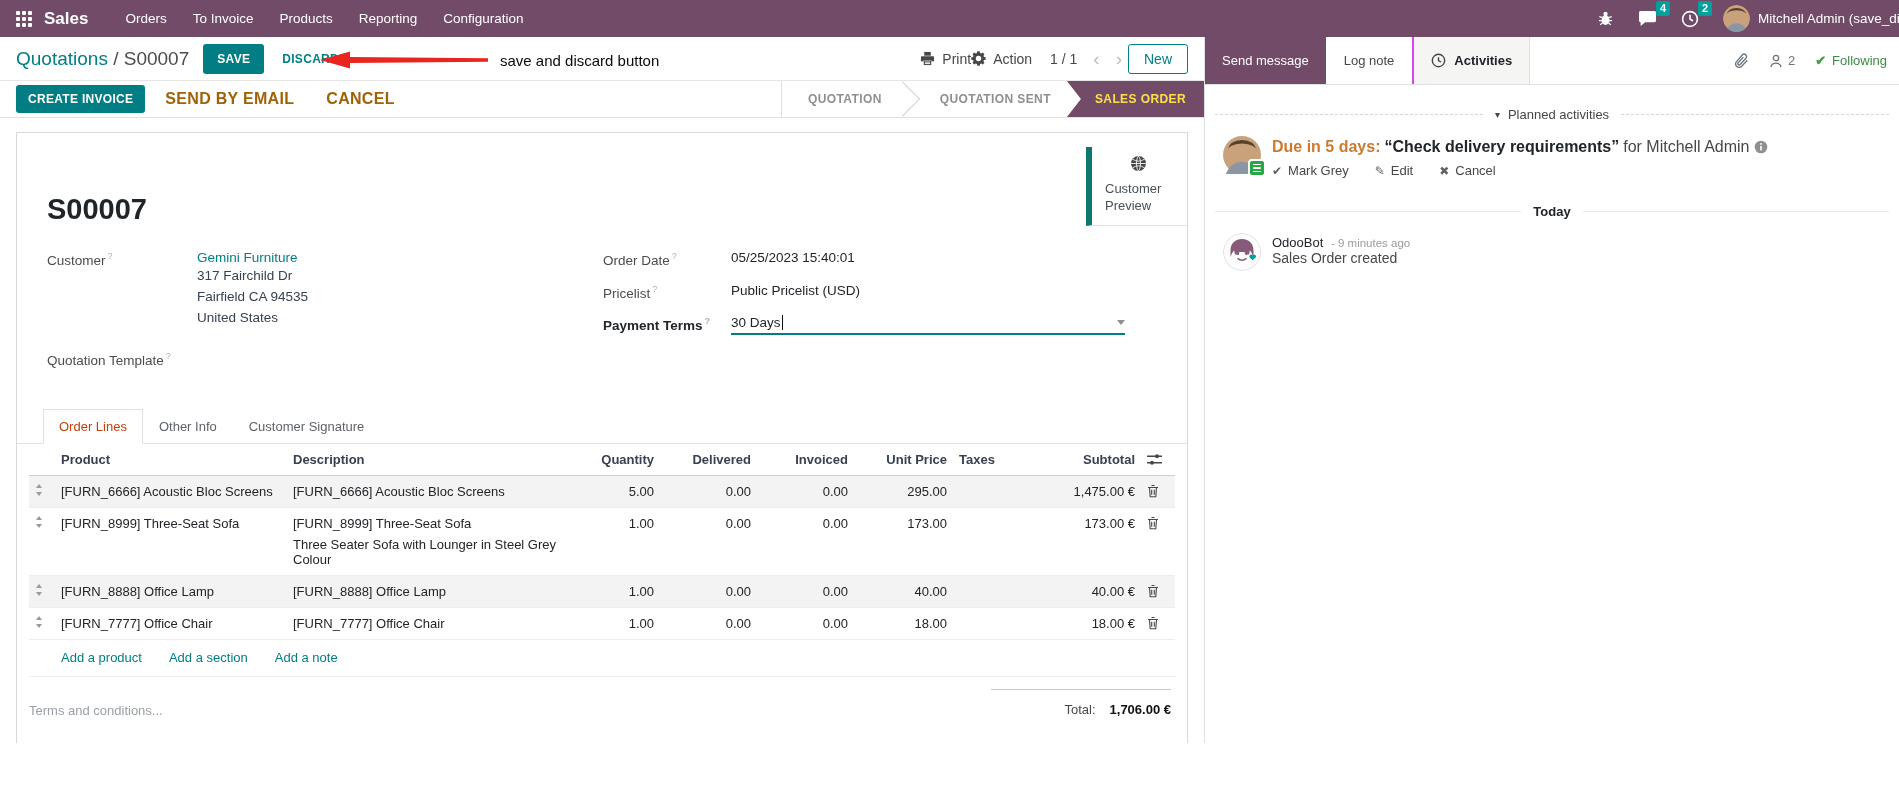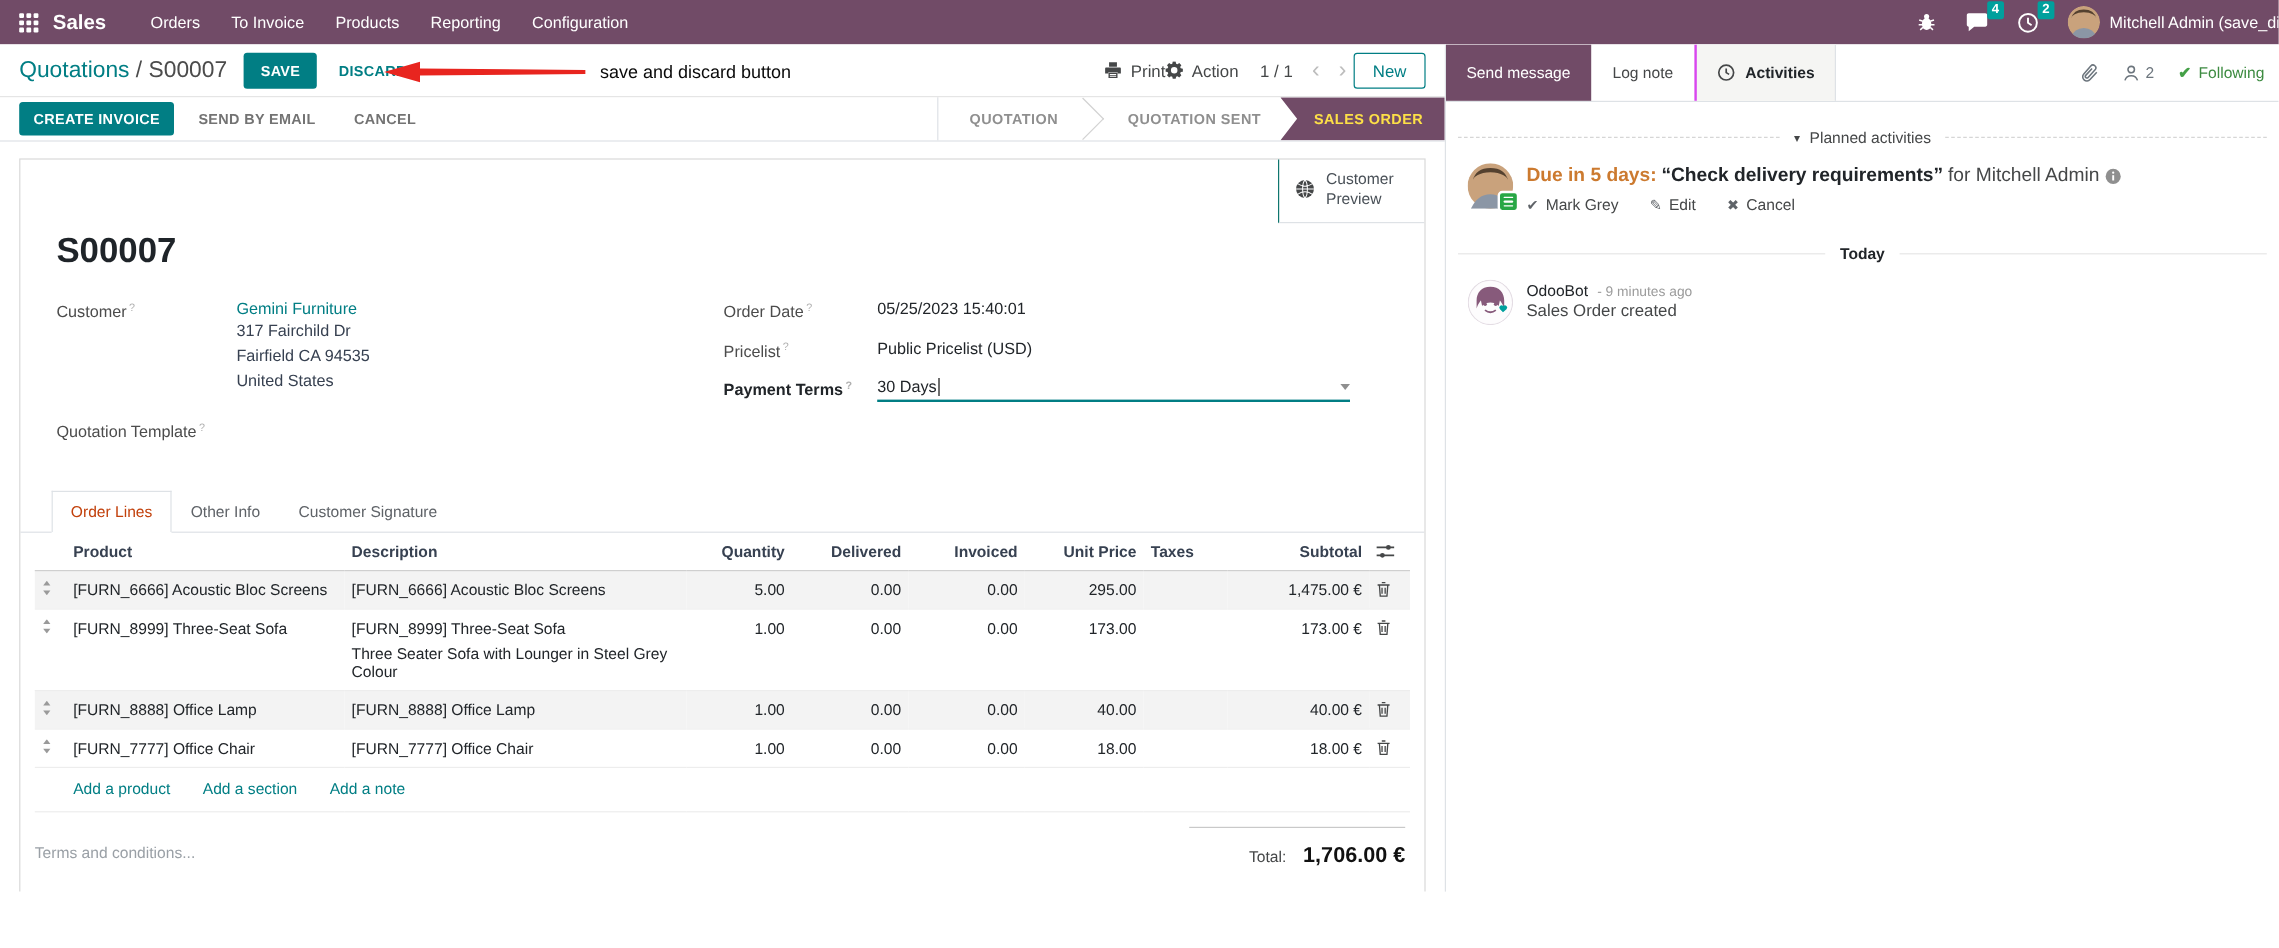--- a/index.html
+++ b/index.html
@@ -35,31 +35,31 @@
   .cp-right { margin-left:auto; display:flex; align-items:center; font-size:14px; color:#454748; }
   .cp-btn { display:flex; align-items:center; gap:7px; cursor:pointer; }
   .pager { display:flex; align-items:center; gap:16px; margin-left:18px; }
   .pager .chev { color:#bdbdbd; font-size:19px; line-height:1; cursor:pointer; }
   .btn-new { border:1px solid #017E84; color:#017E84; background:#fff; font-size:14px; padding:6px 15px; border-radius:3px; margin-left:6px; cursor:pointer; font-family:inherit; }
 
   
   .status-bar { height:37px; flex:none; display:flex; align-items:stretch; border-bottom:1px solid #dee2e6; padding-left:16px; }
   .sb-buttons { display:flex; align-items:center; gap:8px; }
   .btn-primary-sm { background:#017E84; color:#fff; border:none; font-size:12px; font-weight:bold; letter-spacing:.3px; padding:7px 12px; border-radius:3px; cursor:pointer; font-family:inherit; }
-  .btn-flat-sm { background:none; border:none; color:#737373; font-size:12px; font-weight:bold; letter-spacing:.3px; padding:7px 12px; cursor:pointer; font-family:inherit; }
+  .btn-flat-sm { background:none; border:none; color:#a16207; font-size:16px; font-weight:bold; letter-spacing:.3px; padding:7px 12px; cursor:pointer; font-family:inherit; }
   .statusbar { margin-left:auto; display:flex; align-items:stretch; border-left:1px solid #dee2e6; padding-left:10px; }
   .step { display:flex; align-items:center; padding:0 16px; font-size:12px; font-weight:bold; letter-spacing:.4px; color:#8f8f8f; cursor:pointer; }
   .step-sep { width:26px; position:relative; overflow:hidden; }
   .step-sep::before { content:""; position:absolute; top:50%; left:-8px; width:24px; height:24px; transform:translateY(-50%) rotate(45deg); border-top:1px solid #d2d2d2; border-right:1px solid #d2d2d2; }
   .step.active { background:#714B67; color:#fde047; padding:0 18px 0 28px; clip-path:polygon(0 0,100% 0,100% 100%,0 100%,14px 50%); }
 
   
   .form-area { flex:1; padding:14px 16px 0; overflow:hidden; }
   .sheet { position:relative; border:1px solid #d9d9d9; background:#fff; height:619px; }
-  .customer-preview { position:absolute; top:0; right:0; display:flex; align-items:center; gap:9px; padding:8px 16px 10px 13px; border-left:1px solid #0f766e; border-bottom:1px solid #dee2e6; color:#495057; font-size:13px; line-height:1.3; cursor:pointer; }
+  .customer-preview { position:absolute; top:14px; right:0; display:flex; align-items:center; gap:9px; padding:8px 16px 10px 13px; border-left:6px solid #0f766e; border-bottom:1px solid #dee2e6; color:#495057; font-size:13px; line-height:1.3; cursor:pointer;flex-direction:column; }
   .customer-preview .lbl { width:66px; }
   .sheet-inner { padding:0 30px; }
   .sheet-title { font-size:29px; font-weight:bold; color:#1f2429; margin:60px 0 24px; }
   .fields { display:flex; font-size:13.5px; }
   .fcol-left { width:556px; flex:none; }
   .fcol-right { flex:1; padding-right:32px; }
   .frow { display:flex; margin-bottom:15px; }
   .flabel { width:150px; flex:none; color:#4c4c4c; padding-top:1px; }
   .fcol-right .flabel { width:128px; }
   .flabel.bold { font-weight:bold; color:#212529; }
@@ -90,21 +90,21 @@
   .col-del { width:97px; } .col-inv { width:97px; } .col-price { width:99px; }
   .col-tax { width:70px; } .col-sub { width:118px; } .col-gear { width:34px; }
   .cell-center { text-align:center; }
   .add-row td { padding:10px 6px 11px; }
   .add-links span { color:#017E84; margin-right:27px; cursor:pointer; }
 
   .sheet-footer { display:flex; padding:12px 12px 0; }
   .terms { flex:1; color:#9aa0a6; font-size:13px; padding-top:14px; cursor:text; }
   .totals { width:180px; border-top:1px solid #c9c9c9; padding-top:12px; display:flex; justify-content:flex-end; align-items:baseline; gap:14px; margin-right:4px; }
   .total-label { font-size:13px; color:#454748; }
-  .total-value { font-size:18px; font-weight:bold; color:#111; }
+  .total-value { font-size:13px; font-weight:bold; color:#111; }
 
   
   .chatter-header { height:48px; flex:none; display:flex; align-items:stretch; border-bottom:1px solid #dee2e6; }
   .btn-send { background:#714B67; color:#fff; border:none; font-size:13px; padding:0 17px; cursor:pointer; font-family:inherit; }
   .btn-lognote { background:none; border:none; color:#454748; font-size:13px; padding:0 18px; cursor:pointer; font-family:inherit; }
   .activities-seg { display:flex; align-items:center; gap:8px; padding:0 17px; border-left:2px solid #d946ef; border-right:1px solid #dee2e6; background:#f5f5f3; color:#212529; font-size:13px; font-weight:600; cursor:pointer; }
   .chatter-hr-right { margin-left:auto; display:flex; align-items:center; gap:20px; padding-right:12px; color:#6c757d; font-size:13px; }
   .followers { display:flex; align-items:center; gap:5px; cursor:pointer; }
   .following { display:flex; align-items:center; gap:6px; color:#3d8b41; cursor:pointer; white-space:nowrap; }
   .following .chk { color:#44a047; font-weight:bold; }

